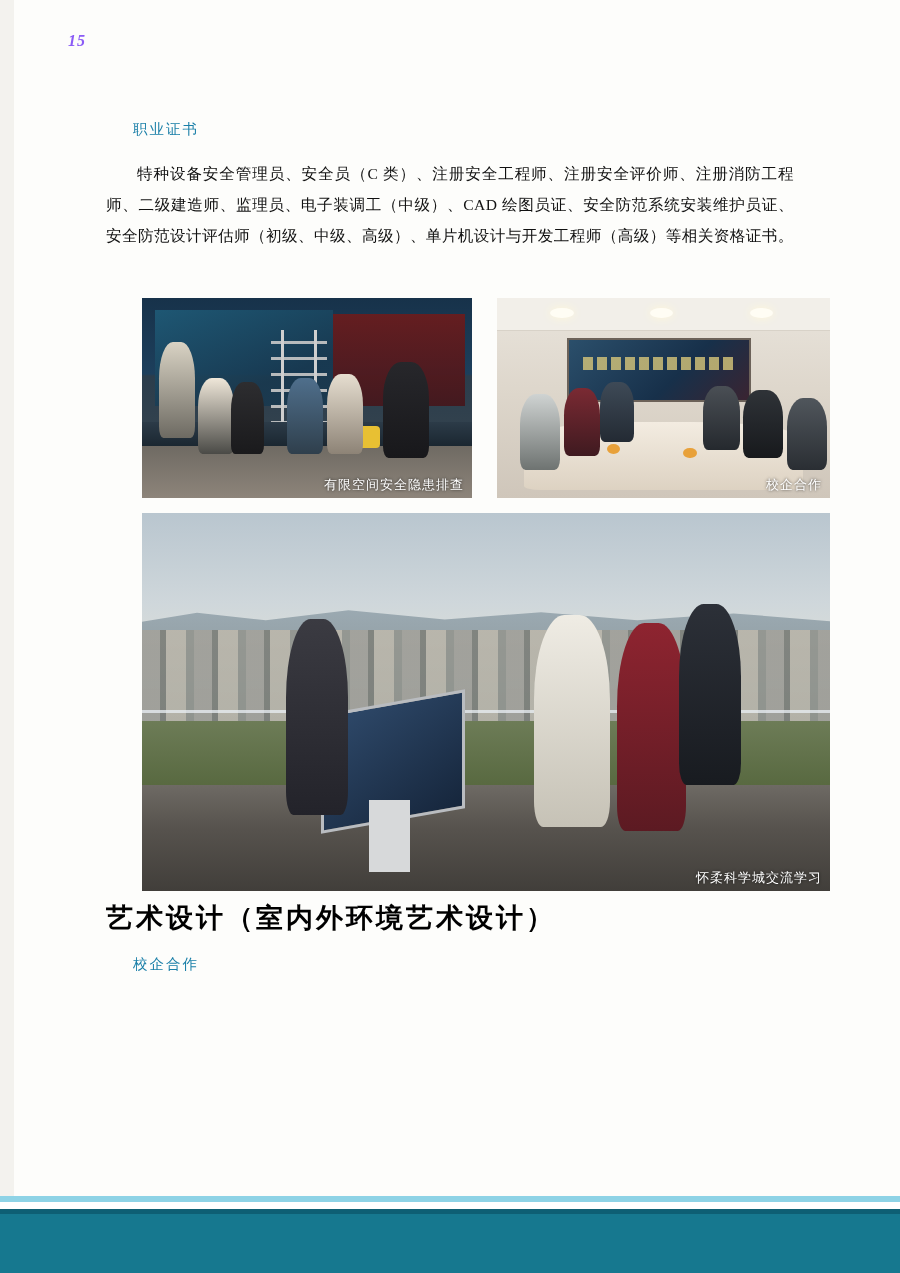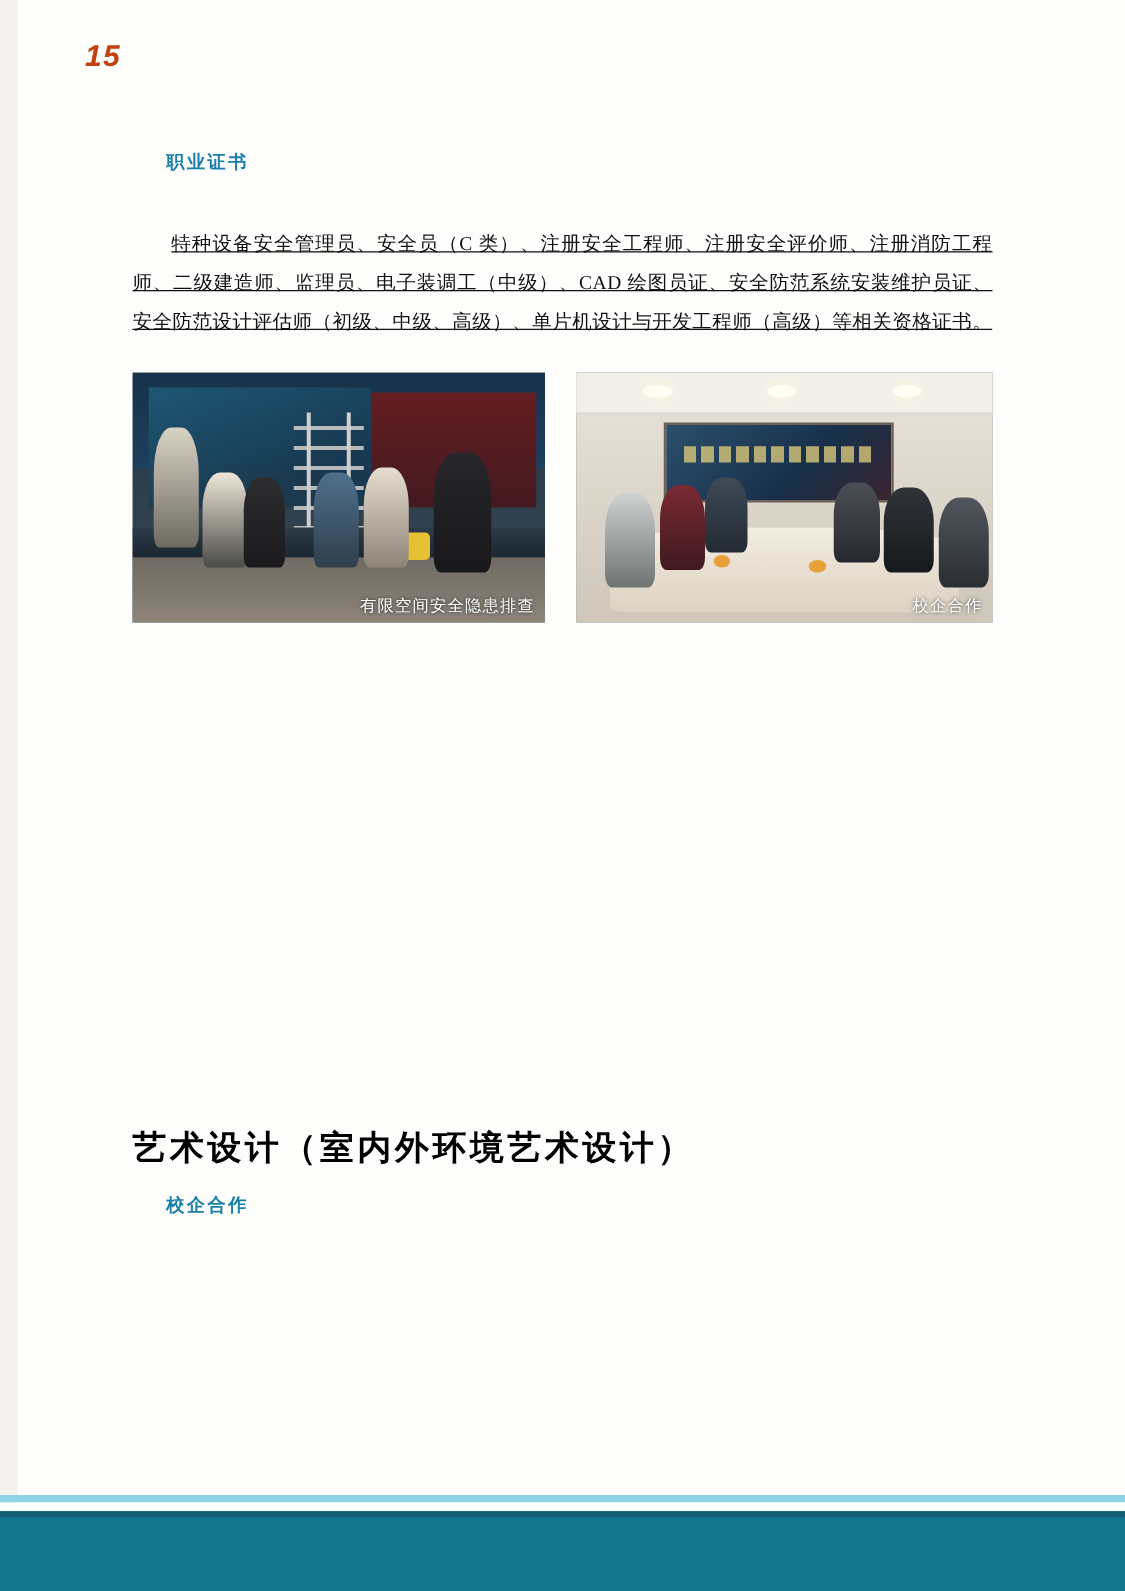--- a/index.html
+++ b/index.html
@@ -19,57 +19,56 @@
     position: absolute;
     inset: 0;
     background: #fdfdfb;
   }
 
   
   .page-number {
     position: absolute;
     left: 68px;
     top: 32px;
-    font-size: 24px;
+    font-size: 16px;
     font-weight: bold;
-    color: #c2410c;
-    font-family: Liberation Sans, sans-serif;
+    color: #8b5cf6;
+    font-family: Liberation Serif, serif;
     font-style: italic;
     letter-spacing: 1px;
   }
 
   
   .sub-label {
     position: absolute;
     font-size: 14.5px;
     color: #1a7fa8;
-    font-weight: bold;
+    font-weight: normal;
     letter-spacing: 2px;
     font-family: "Liberation Sans", sans-serif;
   }
   #label-cert { left: 133px; top: 120px; }
   #label-goal { left: 133px; top: 955px; }
 
   
   .para {
     position: absolute;
     font-size: 15.6px;
     line-height: 31px;
     color: #111111;
     text-align: justify;
     text-justify: inter-ideograph;
     font-family: "Liberation Serif", "DejaVu Serif", serif;
     letter-spacing: 0.4px;
   }
   #para-cert {
     left: 106px;
-    top: 180px;
+    top: 158px;
     width: 688px;
     text-indent: 31px;
-    text-decoration: underline;
   }
   #para-goal {
     left: 106px;
     top: 1000px;
     width: 688px;
     text-indent: 31px;
   }
 
   
   .major-title {
@@ -81,20 +80,21 @@
     color: #000000;
     letter-spacing: 3px;
     font-family: Liberation Serif, serif;
   }
 
   
   .photo {
     position: absolute;
     overflow: hidden;
     background: #8a8f94;
+    margin-left: 36px;
   }
   .photo .caption {
     position: absolute;
     right: 8px;
     bottom: 4px;
     color: #ffffff;
     font-size: 13px;
     letter-spacing: 1px;
     text-shadow: 0 0 3px rgba(0,0,0,.75);
     font-family: "Liberation Sans", sans-serif;
@@ -250,20 +250,35 @@
     <div class="p2-fruit" style="left:56%;top:75%;"></div>
     <div class="p2-person" style="left:7%;top:48%;width:12%;height:38%;background:linear-gradient(180deg,#cfd3d2,#6e7371);"></div>
     <div class="p2-person" style="left:20%;top:45%;width:11%;height:34%;background:linear-gradient(180deg,#7a2a33,#3f1a20);"></div>
     <div class="p2-person" style="left:31%;top:42%;width:10%;height:30%;background:linear-gradient(180deg,#3e4a57,#232a33);"></div>
     <div class="p2-person" style="left:62%;top:44%;width:11%;height:32%;background:linear-gradient(180deg,#4a4f55,#25292e);"></div>
     <div class="p2-person" style="left:74%;top:46%;width:12%;height:34%;background:linear-gradient(180deg,#2f3338,#17191c);"></div>
     <div class="p2-person" style="left:87%;top:50%;width:12%;height:36%;background:linear-gradient(180deg,#50565c,#2a2e33);"></div>
     <span class="caption">校企合作</span>
   </div>
 
+  <div class="photo" id="photo-3">
+    <div class="p3-sky"></div>
+    <div class="p3-mount"></div>
+    <div class="p3-city"></div>
+    <div class="p3-green"></div>
+    <div class="p3-rail"></div>
+    <div class="p3-deck"></div>
+    <div class="p3-kiosk"></div>
+    <div class="p3-kiosk-stand"></div>
+    <div class="p3-person" style="left:21%;top:28%;width:9%;height:52%;background:linear-gradient(180deg,#3b3b42,#23232a);"></div>
+    <div class="p3-person" style="left:57%;top:27%;width:11%;height:56%;background:linear-gradient(180deg,#efece4,#c6c2b6);"></div>
+    <div class="p3-person" style="left:69%;top:29%;width:10%;height:55%;background:linear-gradient(180deg,#8e2430,#5c1a22);"></div>
+    <div class="p3-person" style="left:78%;top:24%;width:9%;height:48%;background:linear-gradient(180deg,#2c3038,#181b20);"></div>
+    <span class="caption">怀柔科学城交流学习</span>
+  </div>
 
   <div class="major-title">艺术设计（室内外环境艺术设计）</div>
 
   <div class="sub-label" id="label-goal">校企合作</div>
 
   <div class="footer-bar" id="footer-thin"></div>
   <div class="footer-bar" id="footer-white"></div>
   <div class="footer-bar" id="footer-thick"></div>
   <div class="footer-bar" id="footer-teal-edge"></div>
 

